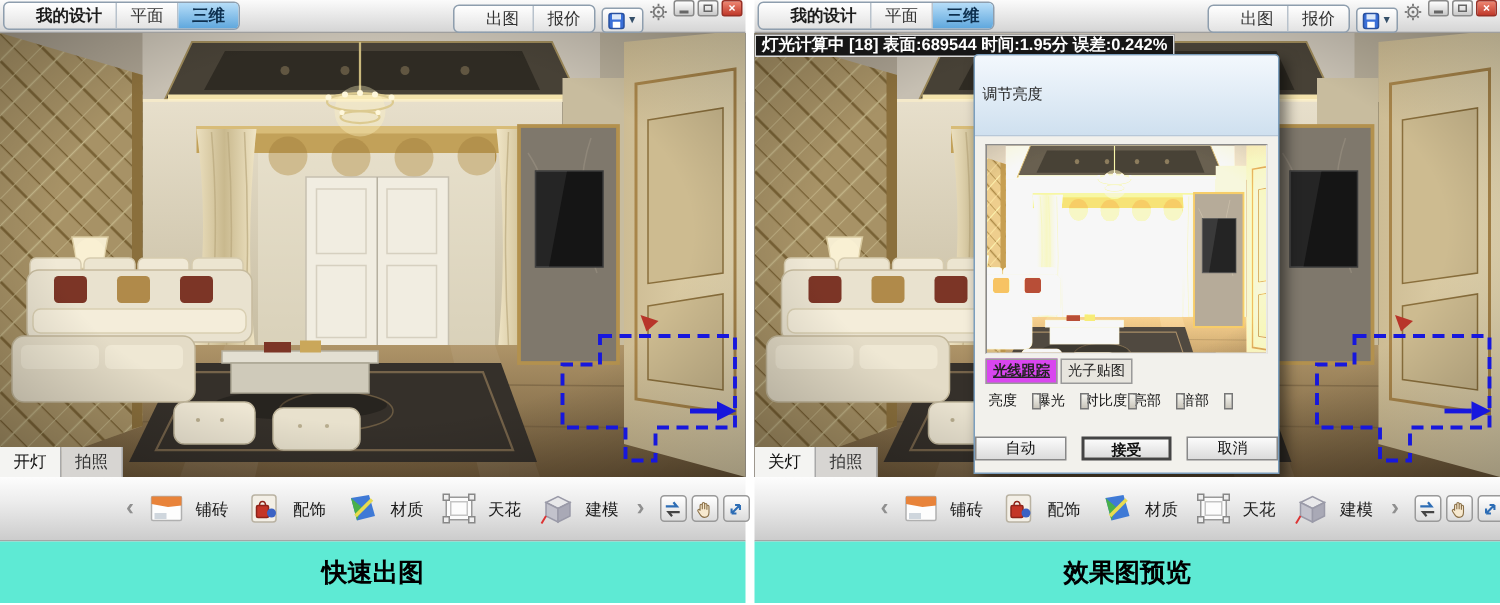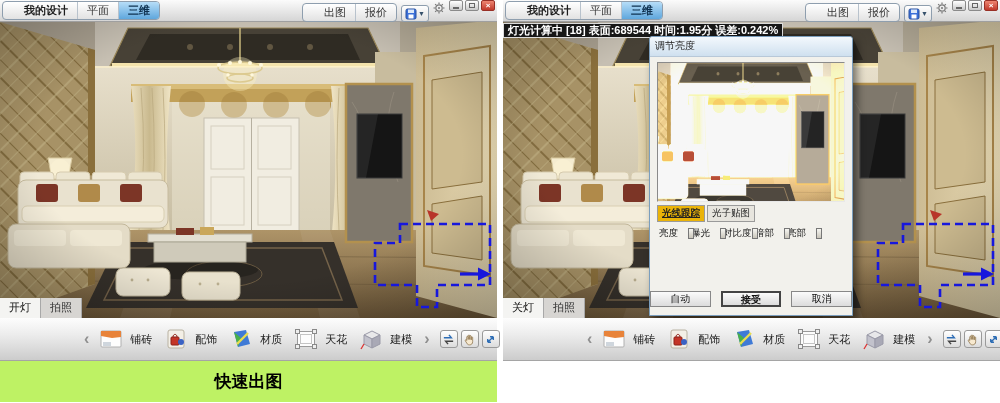--- a/index.html
+++ b/index.html
@@ -37,27 +37,27 @@
         background:#d7d5d2;color:#333;white-space:nowrap;}
   .vtab.active{background:#f4f4f2;color:#111;}
   .status{position:absolute;left:0;top:1px;background:#171717;border:1px solid #dcdcdc;color:#fff;
         font-size:11px;font-weight:bold;padding:0 4px;line-height:13px;white-space:nowrap;z-index:5;}
 
   
   .dialog{position:absolute;left:146px;top:14px;width:204px;height:280px;background:#f2f1ec;
         border:1px solid #7b9ebd;border-radius:3px 3px 0 0;box-shadow:4px 5px 9px rgba(0,0,0,.5);
         z-index:6;box-sizing:border-box;display:flex;flex-direction:column;}
   .dlg-title{height:15px;background:linear-gradient(#f3f8fd,#cfe0ef);border-bottom:1px solid #b8c8d8;
-        font-size:10px;color:#222;padding:2px 5px;border-radius:3px 3px 0 0;}
+        font-size:10px;color:#222;padding:19px 5px;border-radius:3px 3px 0 0;}
   .dlg-preview{margin:5px 7px 3px;height:138px;border:1px solid #8a8a8a;border-right-color:#e8e8e8;
         border-bottom-color:#e8e8e8;background:#d0c4a8;overflow:hidden;flex:none;}
   .dlg-preview svg{width:100%;height:100%;display:block;filter:brightness(1.45) saturate(1.1) contrast(.94);}
   .dlg-tabs{display:flex;padding:0 7px;gap:2px;flex:none;}
   .dtab{font-size:9.5px;padding:1px 4px;border:1px solid #9a9a9a;background:#e7e5de;color:#222;white-space:nowrap;}
-  .dtab.active{background:#eab308;text-decoration:underline;font-weight:bold;}
+  .dtab.active{background:#d946ef;text-decoration:underline;font-weight:bold;}
   .sliders{padding:4px 9px 2px;flex:1;display:flex;flex-direction:row;justify-content:flex-start;}
   .srow{display:flex;align-items:center;height:14px;}
   .slabel{width:32px;font-size:9.5px;color:#111;white-space:nowrap;}
   .strack{flex:1;position:relative;height:14px;}
   .strack::before{content:"";position:absolute;left:0;right:0;top:7px;height:1px;background:#8a8a8a;}
   .shandle{position:absolute;top:2px;width:6px;height:11px;background:linear-gradient(#f7f7f2,#c9c5ba);
         border:1px solid #777;box-sizing:border-box;}
   .dlg-buttons{display:flex;justify-content:center;gap:10px;padding:4px 0 8px;flex:none;}
   .dbtn{font-size:10px;width:68px;height:16px;border:1px solid #888;background:linear-gradient(#fbfbfb,#dcdcdc);
         color:#111;padding:0;white-space:nowrap;}
@@ -71,21 +71,21 @@
   .ticon{width:24px;height:22px;margin-right:7px;flex:none;}
   .ticon svg{display:block;width:100%;height:100%;}
   .tlabel{font-size:11px;color:#1c1c1c;white-space:nowrap;}
   .navbtns{margin-left:auto;display:flex;gap:3px;}
   .nbtn{width:18px;height:18px;border:1px solid #9a9a9a;border-radius:3px;background:linear-gradient(#ffffff,#dcdcdc);
         display:flex;align-items:center;justify-content:center;padding:0;}
   .nbtn svg{width:13px;height:13px;display:block;}
 
   
   .caption{height:41px;display:flex;align-items:center;justify-content:center;
-        font-size:17px;font-weight:bold;color:#000;background:#bef264;}
+        font-size:17px;font-weight:bold;color:#000;background:#5eead4;}
 </style>
 </head>
 <body>
 
 <svg width="0" height="0" style="position:absolute" aria-hidden="true">
 <defs>
   <linearGradient id="wallG" x1="0" y1="0" x2="0" y2="1">
     <stop offset="0" stop-color="#e7dfcb"></stop>
         <stop offset="1" stop-color="#c7bda2"></stop>
   </linearGradient>
@@ -479,29 +479,29 @@
               <span class="shandle" style="left: calc(65% - 3px);"></span>
             </span>
         </div>
         <div class="srow">
           <span class="slabel">对比度</span>
           <span class="strack">
               <span class="shandle" style="left: calc(40% - 3px);"></span>
             </span>
         </div>
         <div class="srow">
+          <span class="slabel">亮部</span>
+          <span class="strack">
+              <span class="shandle" style="left: calc(98% - 3px);"></span>
+            </span>
+        </div>
+        <div class="srow">
           <span class="slabel">暗部</span>
           <span class="strack">
               <span class="shandle" style="left: calc(5% - 3px);"></span>
-            </span>
-        </div>
-        <div class="srow">
-          <span class="slabel">亮部</span>
-          <span class="strack">
-              <span class="shandle" style="left: calc(98% - 3px);"></span>
             </span>
         </div>
       </div>
       <div class="dlg-buttons">
         <button class="dbtn">自动</button>
         <button class="dbtn default">接受</button>
         <button class="dbtn">取消</button>
       </div>
     </div>
 
@@ -584,13 +584,14 @@
           </svg>
         </button>
       <button class="nbtn">
           <svg viewBox="0 0 14 14">
             <path d="M4 10L10 4M10 4H6.5M10 4v3.5M4 10h3.5M4 10V6.5" fill="none" stroke="#2d6db5" stroke-width="1.5"></path>
           </svg>
         </button>
     </span>
   </div>
 
+  <div class="caption">效果图预览</div>
 </div>
 
 </body></html>

